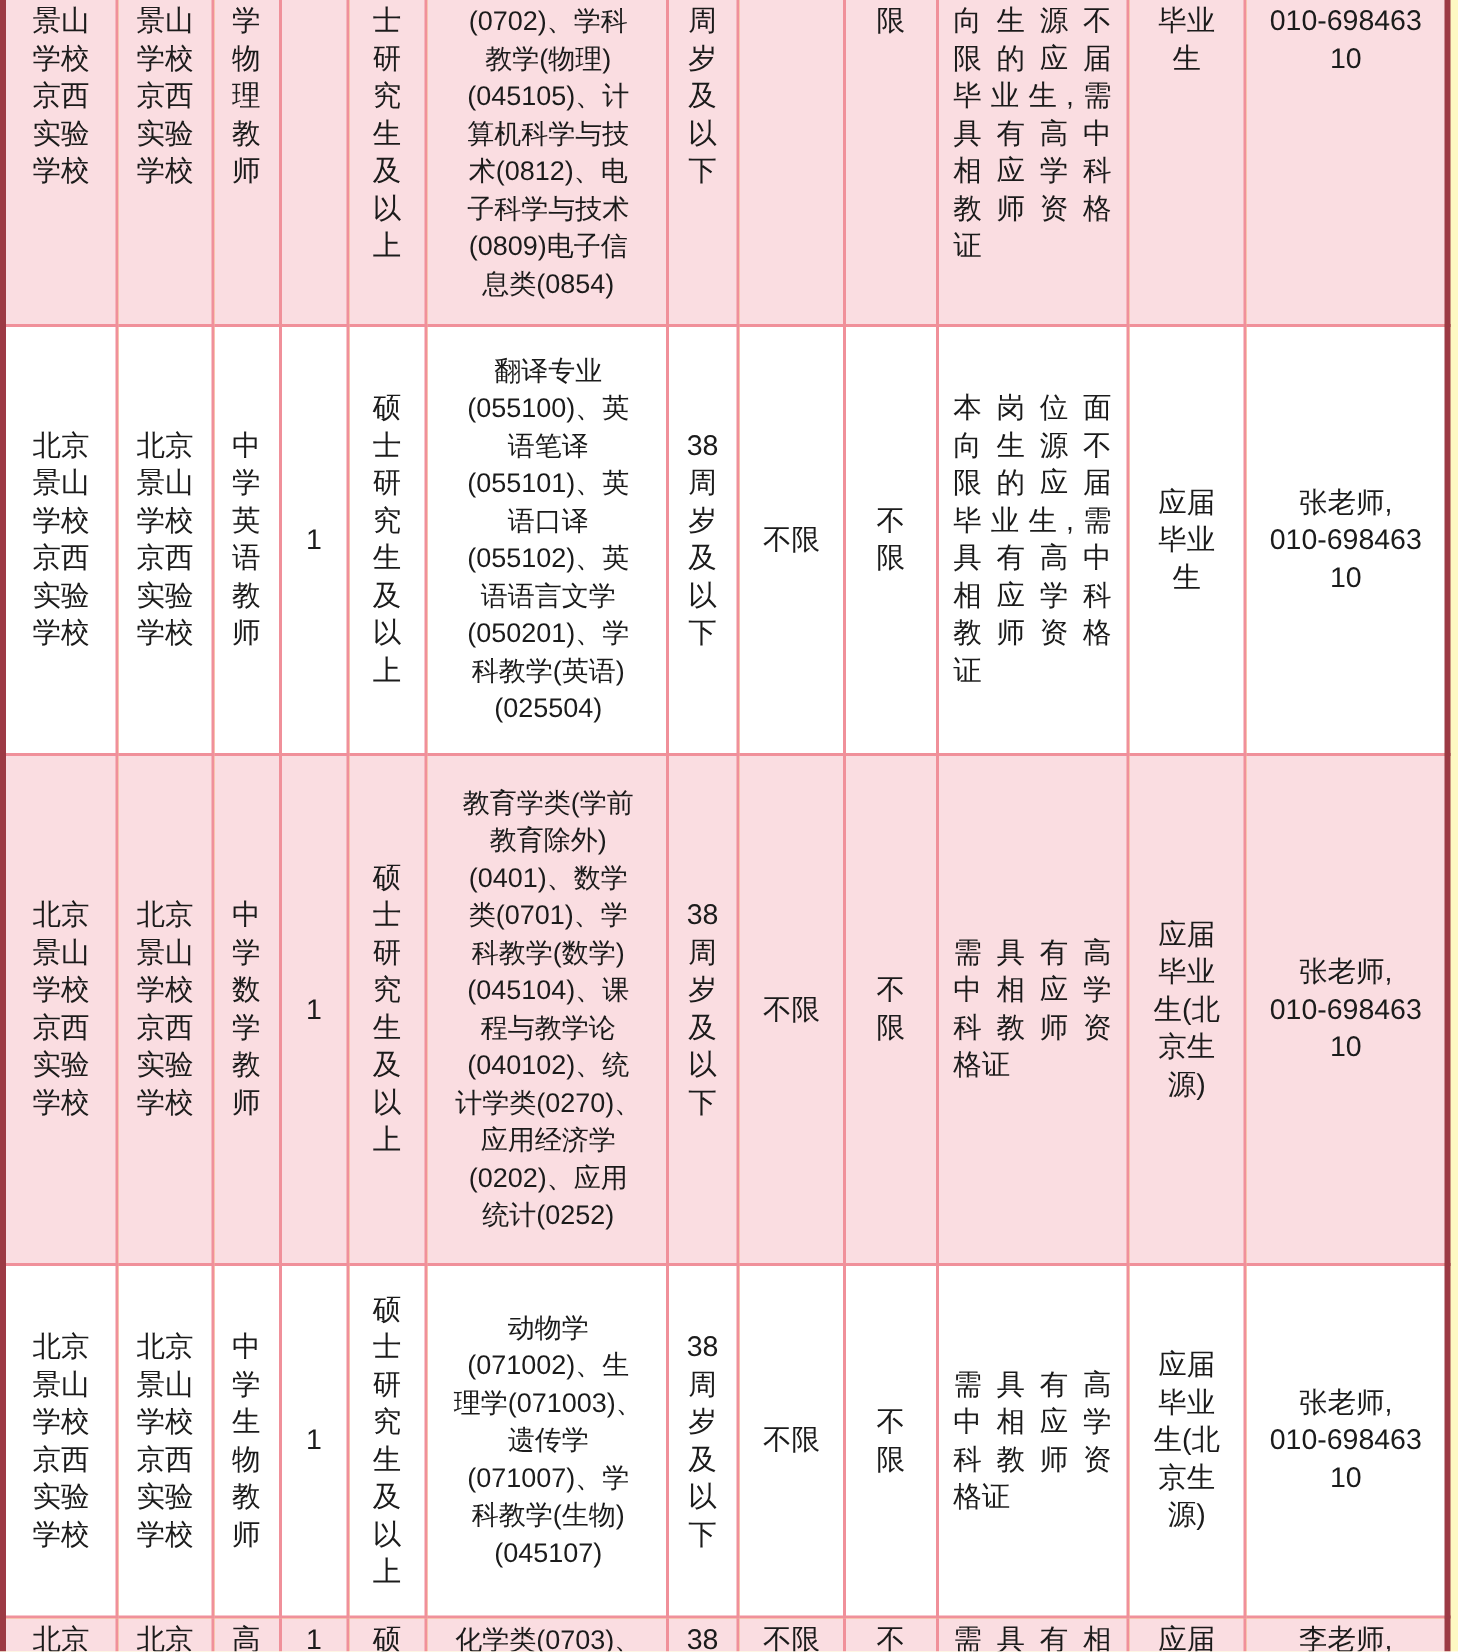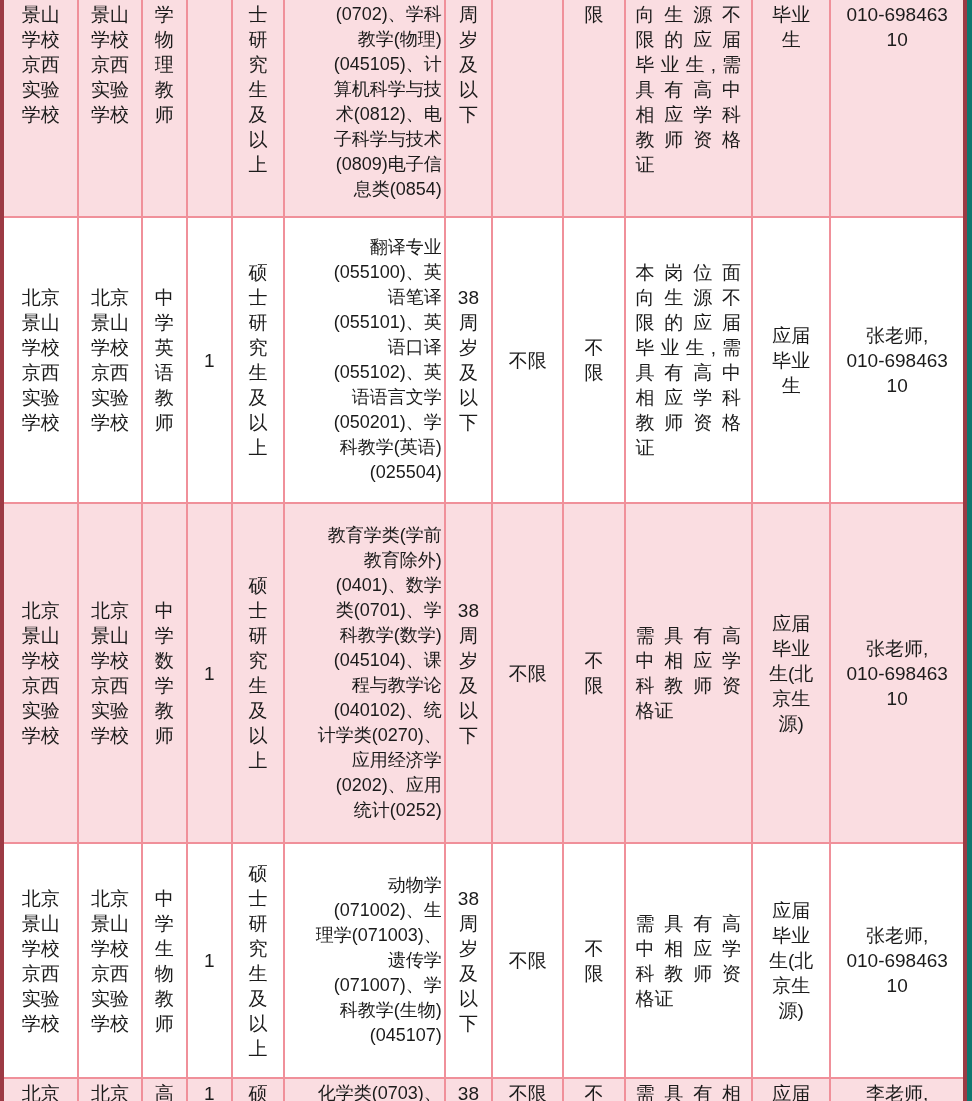--- a/index.html
+++ b/index.html
@@ -1,17 +1,17 @@
 <!DOCTYPE html>
 <html><head>
 <meta charset="utf-8">
 <style>
   html,body{margin:0;padding:0;background:#ffffff;}
   .page{
-    width:972px;height:1101px;overflow:hidden;background:#0f766e;position:relative;
+    width:972px;height:1101px;overflow:hidden;background:#fef9c3;position:relative;
     font-family:"Liberation Sans","DejaVu Sans",sans-serif;
     color:#1b1b1b;
   }
   table.recruit{
     border-collapse:collapse;table-layout:fixed;
     width:967px;
     border-left:4px solid #9c3a44;
     border-right:4px solid #9c3a44;
   }
   td{
@@ -25,21 +25,21 @@
   tr.r-pink td{background:#fadde1;}
   tr.r-white td{background:#ffffff;}
   tr.r1 td{border-top:none;vertical-align:top;padding-top:2px;}
   tr.r5 td{border-bottom:none;vertical-align:top;padding-top:2px;}
   tr.r1{height:217px;}
   tr.r2{height:286px;}
   tr.r3{height:340px;}
   tr.r4{height:235px;}
   tr.r5{height:150px;}
   td.c6{
-    text-align:right;padding-left:4px;padding-right:2px;
+    text-align:center;padding-left:4px;padding-right:2px;
     font-size:18px;white-space:pre;
   }
   td.c10{padding-left:10px;padding-right:10px;}
   .jline{display:flex;justify-content:space-between;line-height:25px;}
   .jlast{text-align:left;line-height:25px;}
 </style>
 </head>
 <body>
 
 <div class="page">

